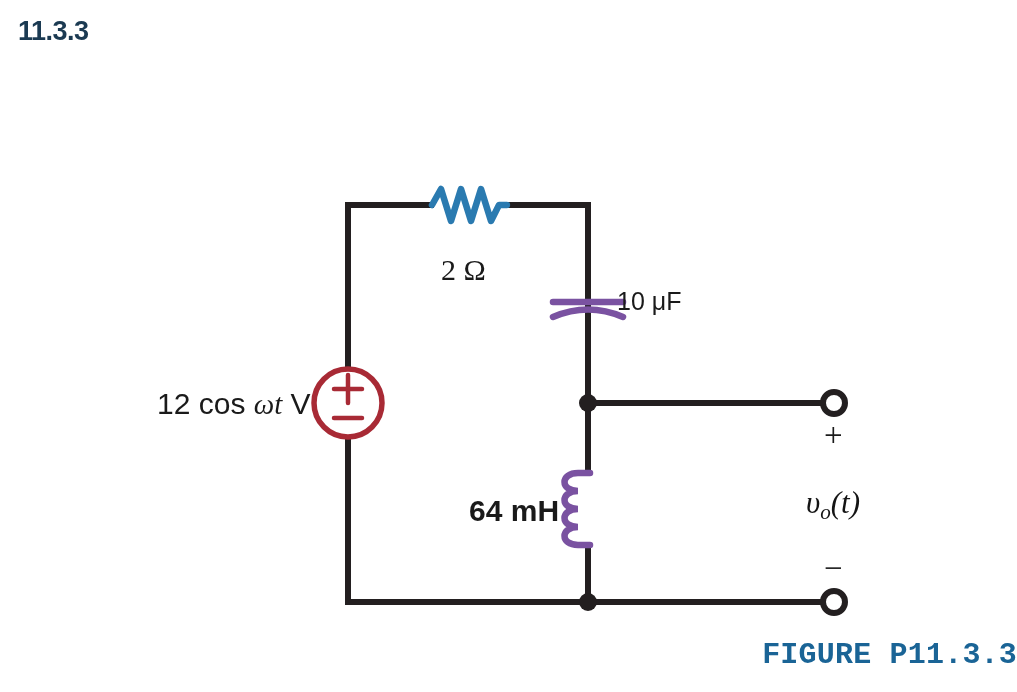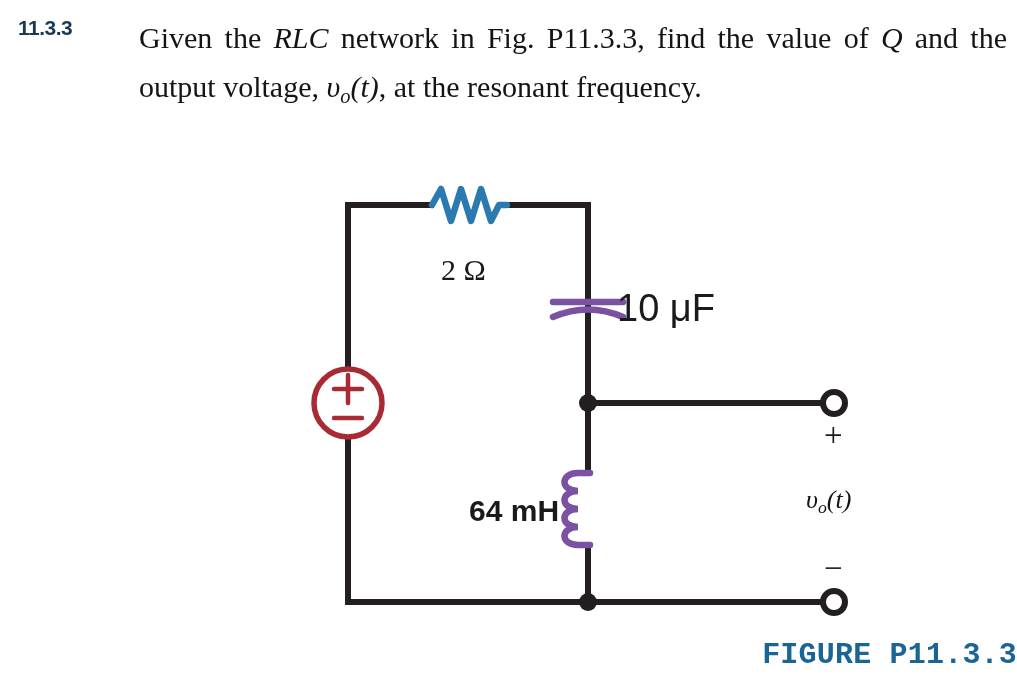--- a/index.html
+++ b/index.html
@@ -22,21 +22,21 @@
     top: 0px;
     width: 1017px;
     height: 160px;
   }
   #problem-number {
     position: absolute;
     left: 18px;
     top: 16px;
     font-family: "Liberation Sans", sans-serif;
     font-weight: bold;
-    font-size: 21px;
+    font-size: 27px;
     color: #1b3a52;
     letter-spacing: -0.5px;
   }
   #problem-text {
     position: absolute;
     left: 139px;
     top: 13px;
     width: 868px;
     font-family: "Liberation Serif", serif;
     font-size: 30px;
@@ -77,21 +77,21 @@
   #label-resistor {
     left: 441px;
     top: 57px;
     font-family: "Liberation Serif", serif;
     font-size: 30px;
     margin-top: 36px;
   }
   #label-capacitor {
     left: 617px;
     top: 127px;
-    font-size: 38px;
+    font-size: 25px;
     font-weight: 500;
   }
   #label-inductor {
     left: 469px;
     top: 334px;
     font-size: 30px;
     font-weight: 700;
   }
   #label-source {
     left: 157px;
@@ -116,21 +116,21 @@
     top: 390px;
     font-family: "Liberation Serif", serif;
     font-size: 33px;
     color: #1a1a1a;
   }
   #label-output-voltage {
     left: 806px;
     top: 325px;
     font-family: "Liberation Serif", serif;
     font-style: italic;
-    font-size: 26px;
+    font-size: 31px;
     color: #141414;
   }
 
   
   #figure-caption {
     position: absolute;
     left: 0px;
     top: 638px;
     width: 1017px;
     text-align: right;
@@ -139,21 +139,20 @@
     font-size: 30px;
     color: #1a6496;
     letter-spacing: 0.2px;
   }
 </style>
 </head>
 <body>
 
 <div id="problem-statement">
   <div id="problem-number">11.3.3</div>
-  <div id="problem-text"><span>Given the </span><span class="ital">RLC</span><span> network in Fig. P11.3.3, find the value of </span><span class="ital">Q</span><span> and the output voltage, </span><span class="nowrapx"><span class="ital">υ</span><span class="sub">o</span><span class="ital">(t)</span></span><span>, at the resonant frequency.</span></div>
 </div>
 
 <div id="circuit-figure">
 
   <svg id="circuit-svg" width="1017" height="480" viewBox="0 0 1017 480">
 
     <g stroke="#231f20" stroke-width="6" fill="none" stroke-linecap="butt">
 
       <line x1="345" y1="45" x2="434" y2="45"></line>
 
@@ -220,20 +219,21 @@
       <circle cx="834" cy="442" r="11"></circle>
     </g>
   </svg>
 
   <div class="clabel" id="label-resistor">2 Ω</div>
 
   <div class="clabel" id="label-capacitor">10 μF</div>
 
   <div class="clabel" id="label-inductor">64 mH</div>
 
+  <div class="clabel" id="label-source"><span>12 cos </span><span class="it">ωt</span><span> V</span></div>
 
   <div class="clabel" id="label-plus-terminal">+</div>
 
   <div class="clabel" id="label-minus-terminal">−</div>
 
   <div class="clabel" id="label-output-voltage"><span>υ</span><span class="sub">o</span><span>(t)</span></div>
 </div>
 
 <div id="figure-caption">FIGURE P11.3.3</div>
 

